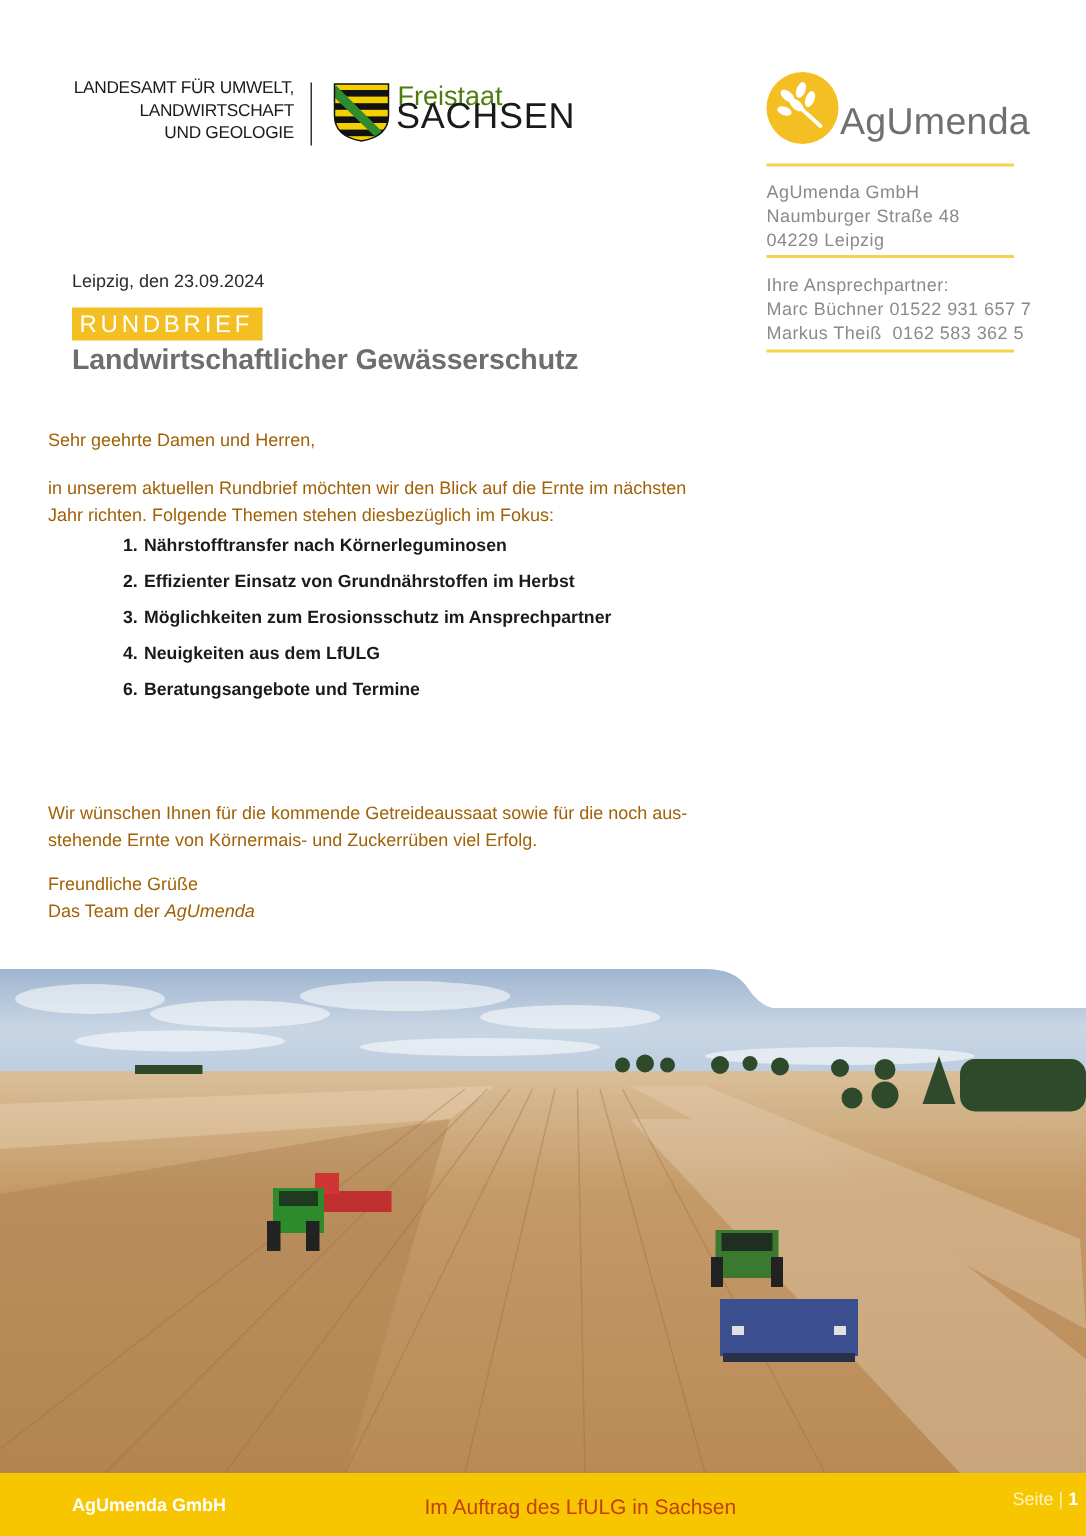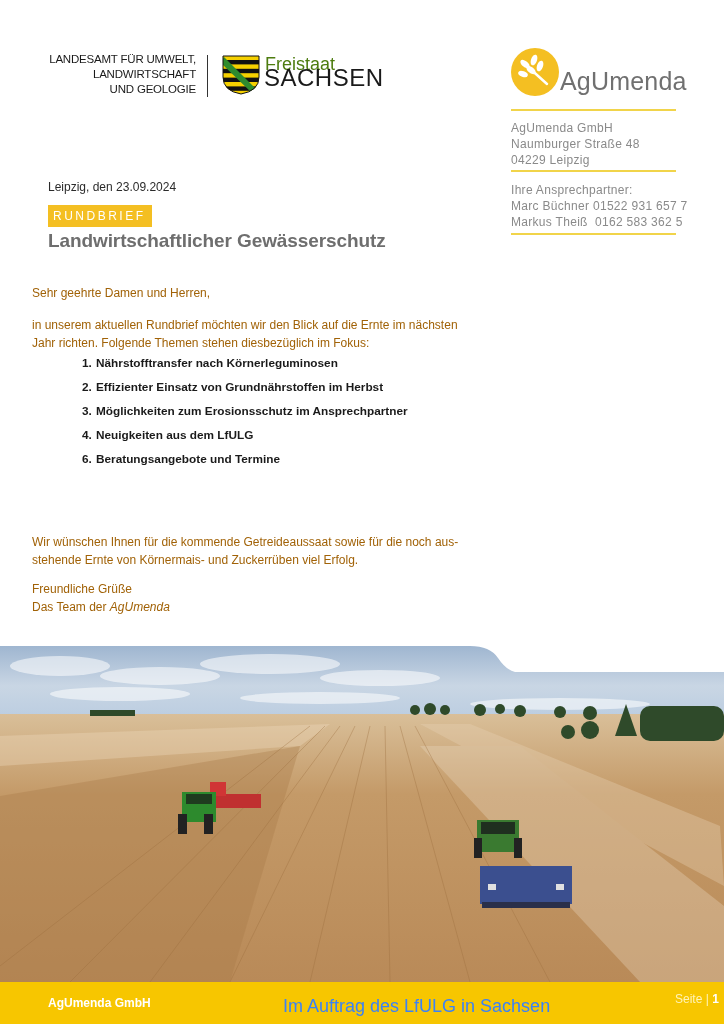--- a/index.html
+++ b/index.html
@@ -16,34 +16,34 @@
   .sachsen-big { left:264px; top:64px; font-size:24px; letter-spacing:0.5px; color:#1a1a1a; }
 
   
   .ag-circle { left:511px; top:48px; width:48px; height:48px; border-radius:50%; background:#f4bf22; }
   .ag-name { left:560px; top:67px; font-size:25px; color:#707070; letter-spacing:0.2px; }
   .rule { height:2px; background:#f1d44a; left:511px; width:165px; }
   .contact { left:511px; font-size:12px; line-height:16px; color:#8a8a8a; letter-spacing:0.3px; }
 
   
   .date { left:48px; top:180px; font-size:12px; color:#2b2b2b; }
-  .badge { left:48px; top:205px; background:#f4bf22; color:#ffffff; font-size:12px; letter-spacing:2.5px;
+  .badge { left:48px; top:205px; background:#f4bf22; color:#ffffff; font-size:16px; letter-spacing:2.5px;
            padding:1px 6px 0px 5px; height:21px; line-height:21px;text-align:right; }
   .title { left:48px; top:230px; font-size:19px; font-weight:bold; color:#6e6e6e; letter-spacing:-0.1px; }
   .p { left:32px; font-size:12px; line-height:18px; color:#a16207; width:450px; }
   .topics { left:82px; top:355px; width:420px; margin:0; padding:0; list-style:none; }
   .topics li { font-size:11.8px; font-weight:bold; color:#1a1a1a; line-height:17px; margin-bottom:7px;
                padding-left:14px; text-indent:-14px; }
   .topics li .num { display:inline-block; width:14px; text-indent:0; }
 
   
   .photo { left:0; top:646px; width:724px; height:336px; overflow:hidden; }
   .footer { left:0; top:982px; width:724px; height:42px; background:#f7c600; }
   .foot-l { left:48px; top:996px; font-size:12px; font-weight:bold; color:#ffffff; }
-  .foot-c { left:283px; top:996px; font-size:18px; color:#3b82f6; }
+  .foot-c { left:283px; top:996px; font-size:14px; color:#c2410c; }
   .foot-r { left:637px; top:992px; font-size:12px; color:#fff3b8;margin-left:38px; }
   .foot-r b { color:#ffffff; }
 </style>
 </head>
 <body>
 
 <div class="abs lfulg">
   <div>LANDESAMT FÜR UMWELT,</div>
   <div>LANDWIRTSCHAFT</div>
   <div>UND GEOLOGIE</div>

